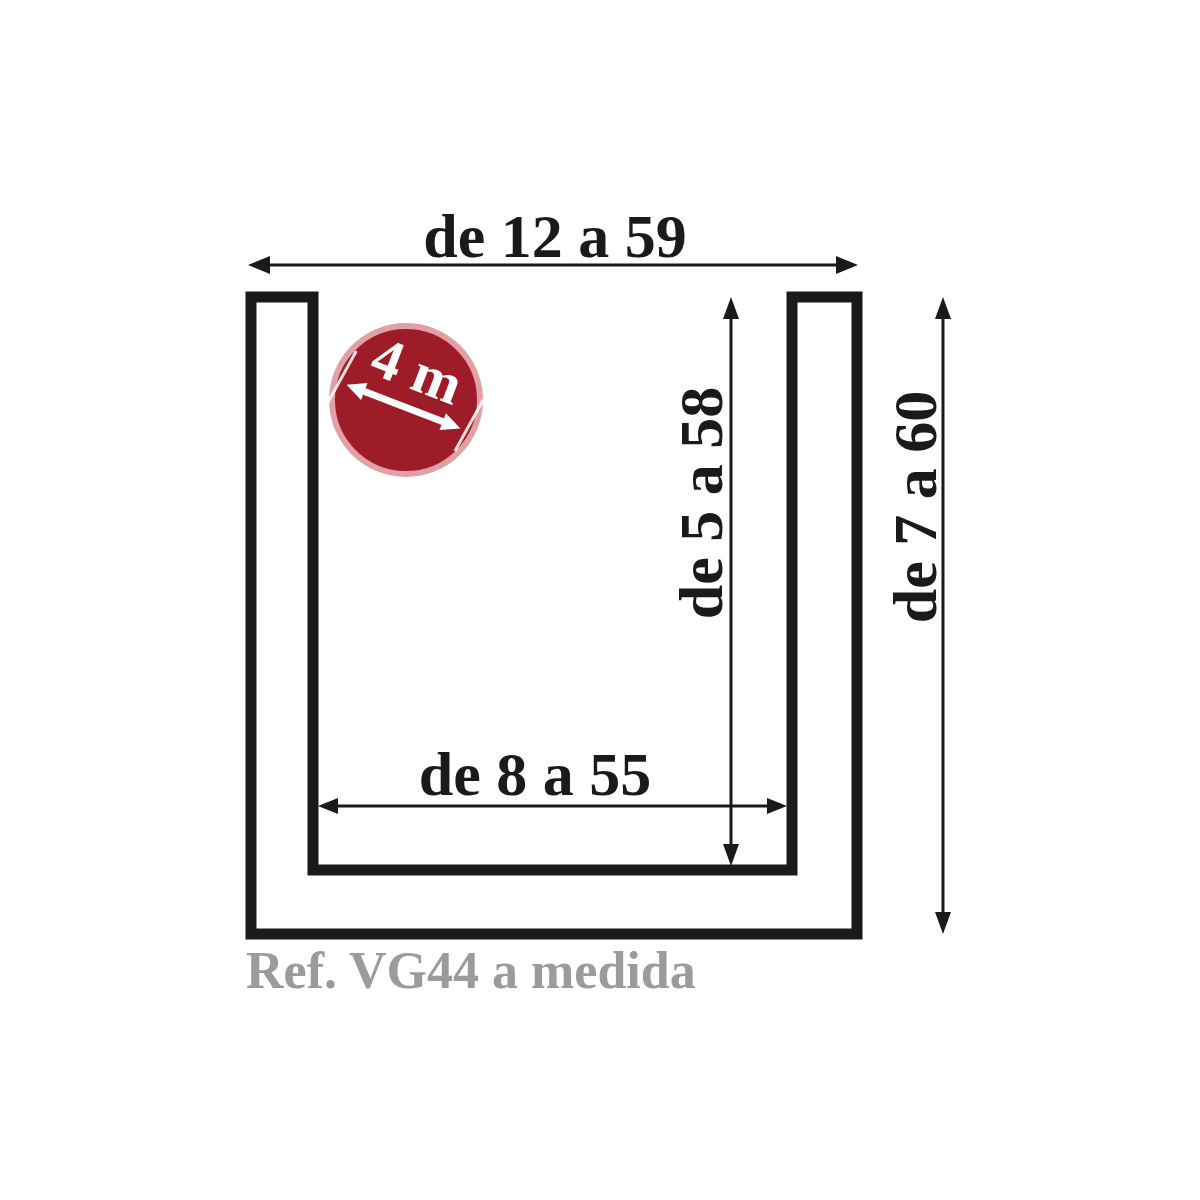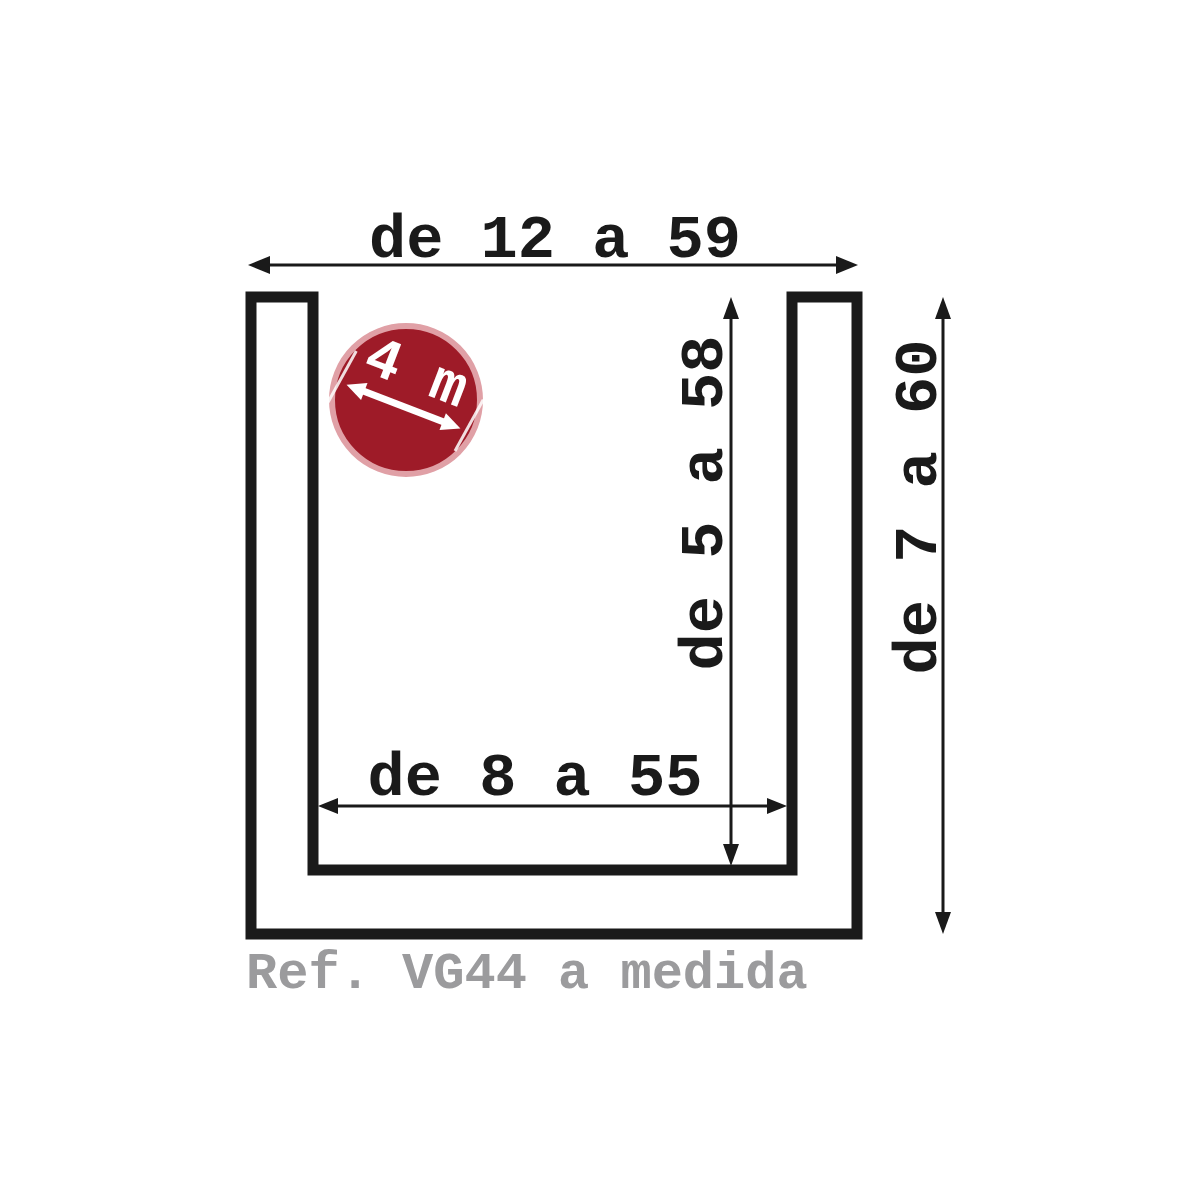--- a/index.html
+++ b/index.html
@@ -6,21 +6,21 @@
     margin: 0;
     padding: 0;
     background: #ffffff;
   }
   .canvas {
     position: relative;
     width: 1200px;
     height: 1036px;
     background: #ffffff;
     overflow: hidden;
-    font-family: Liberation Mono, monospace;
+    font-family: Liberation Serif, serif;
   }
   svg { display: block; }
 
   .profile-stroke {
     fill: #ffffff;
     stroke: #1a1a1a;
     stroke-width: 11;
     stroke-linejoin: miter;
   }
   .dim-line {

